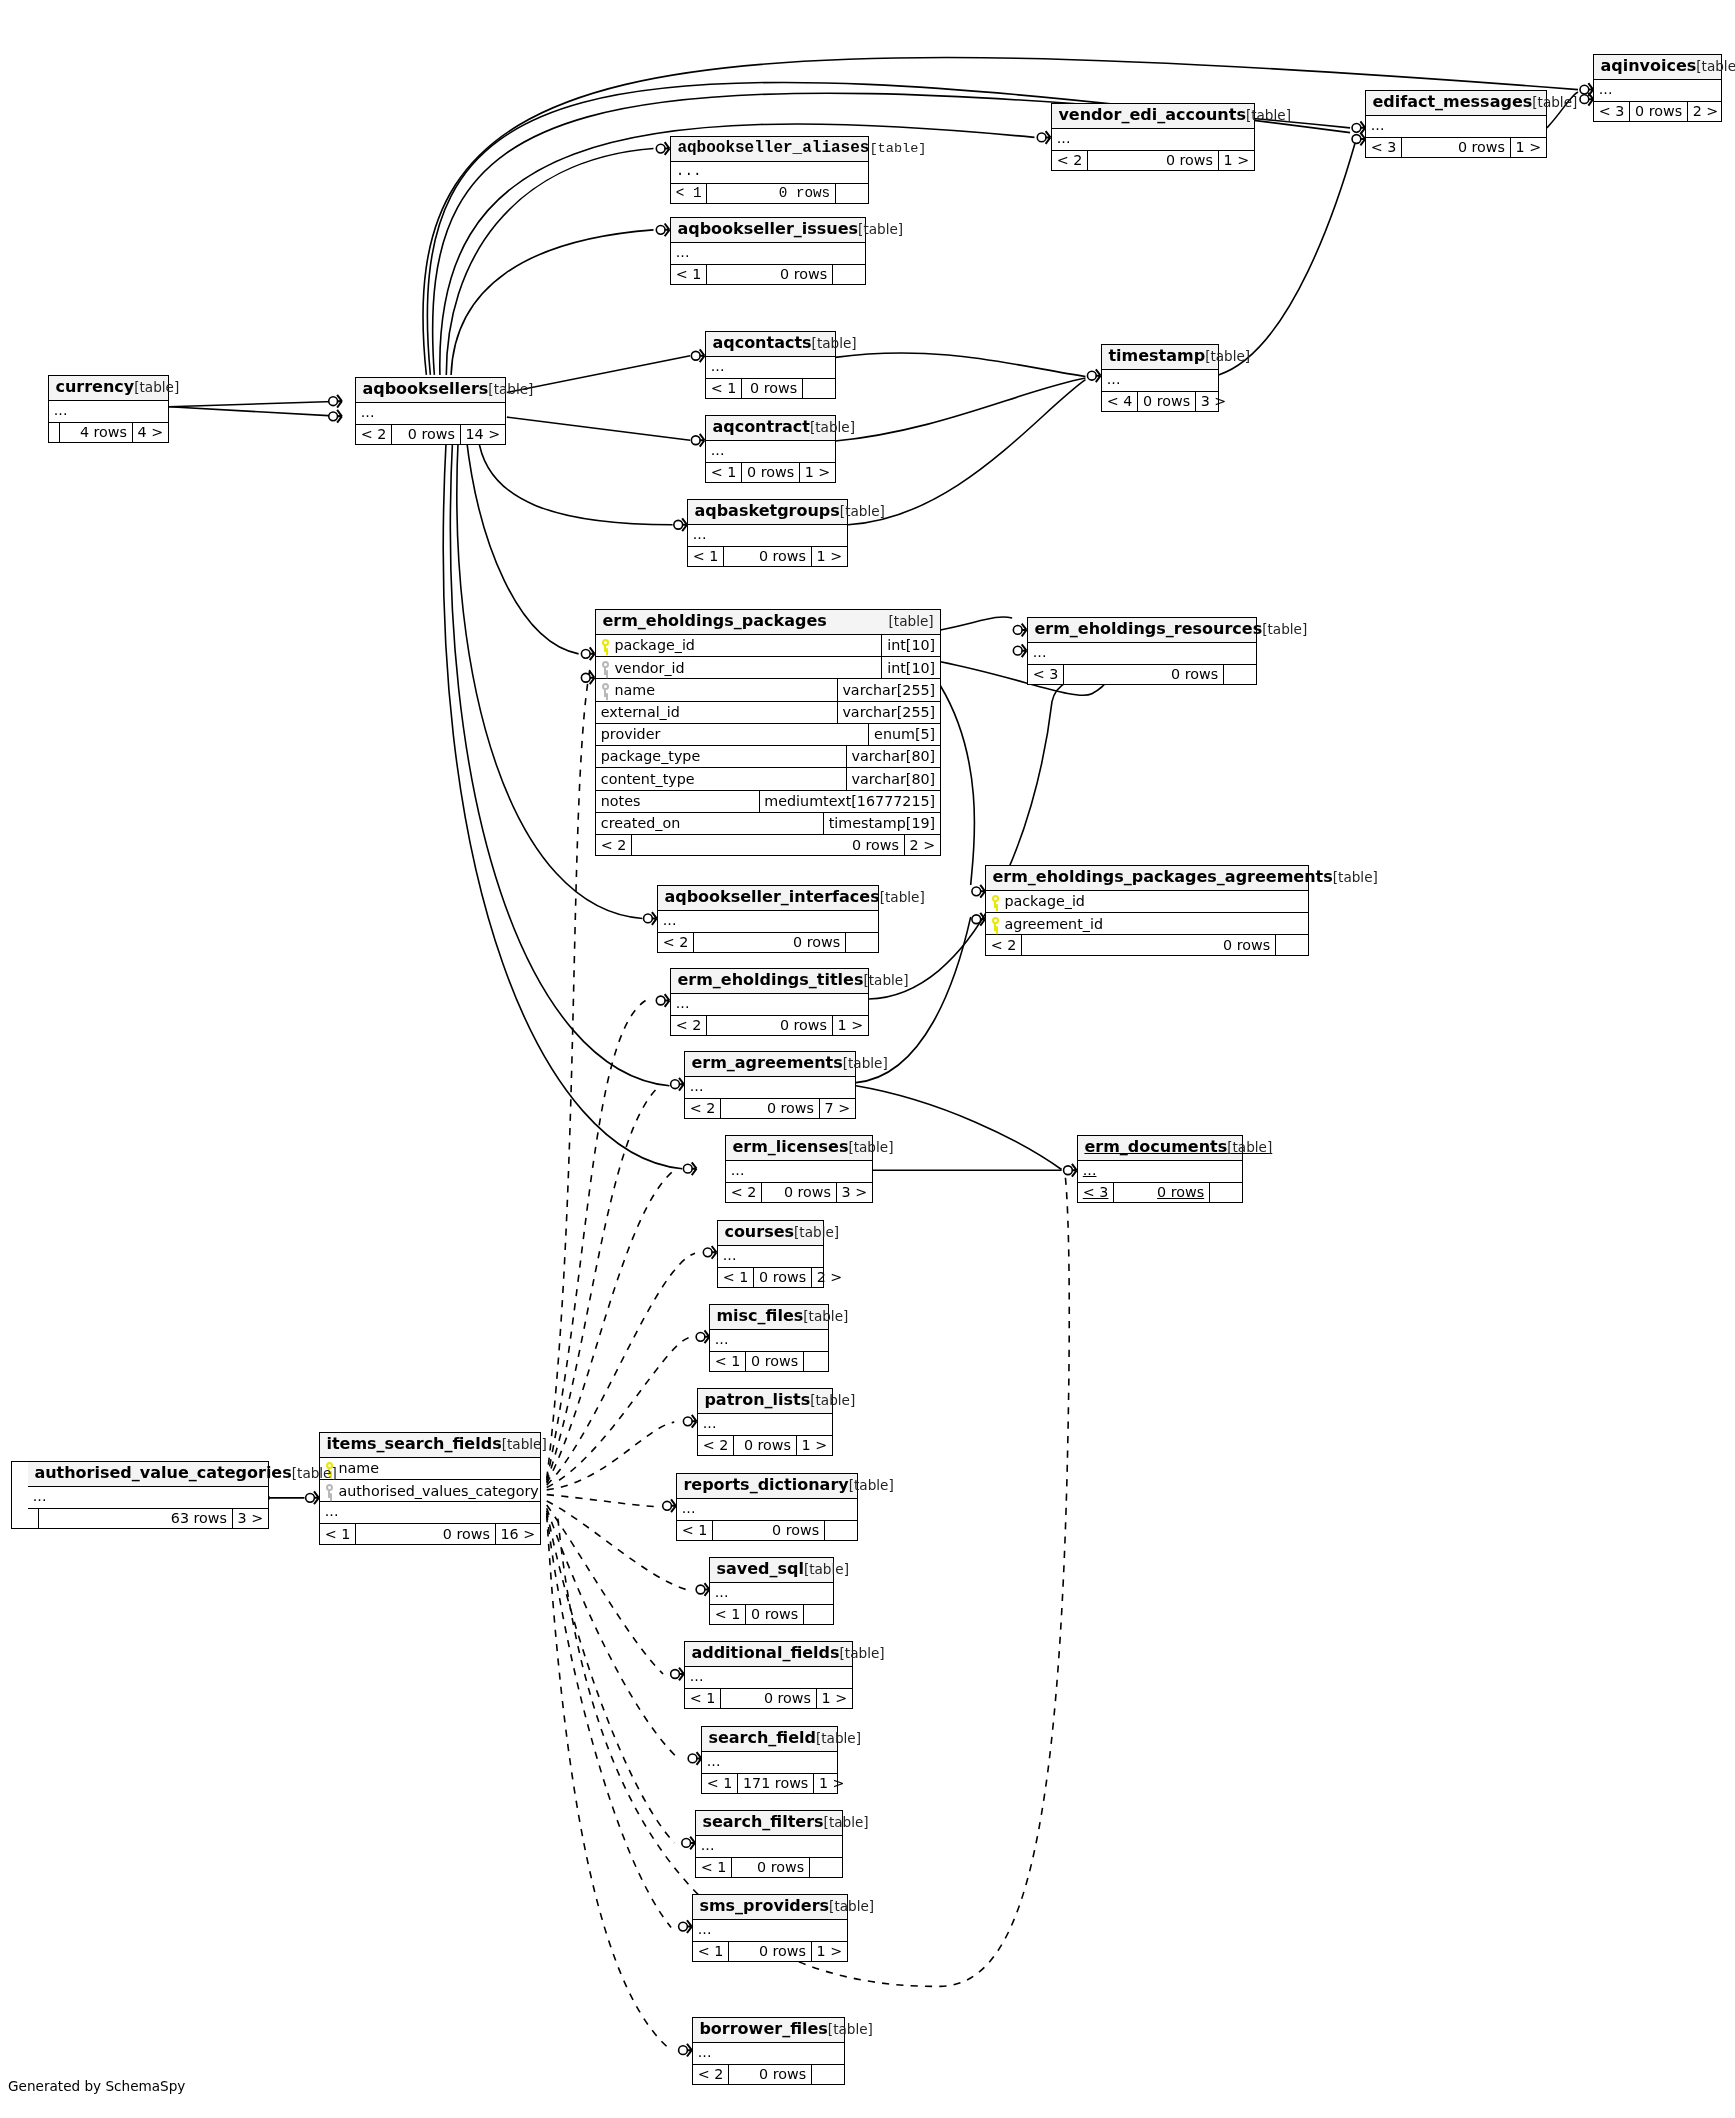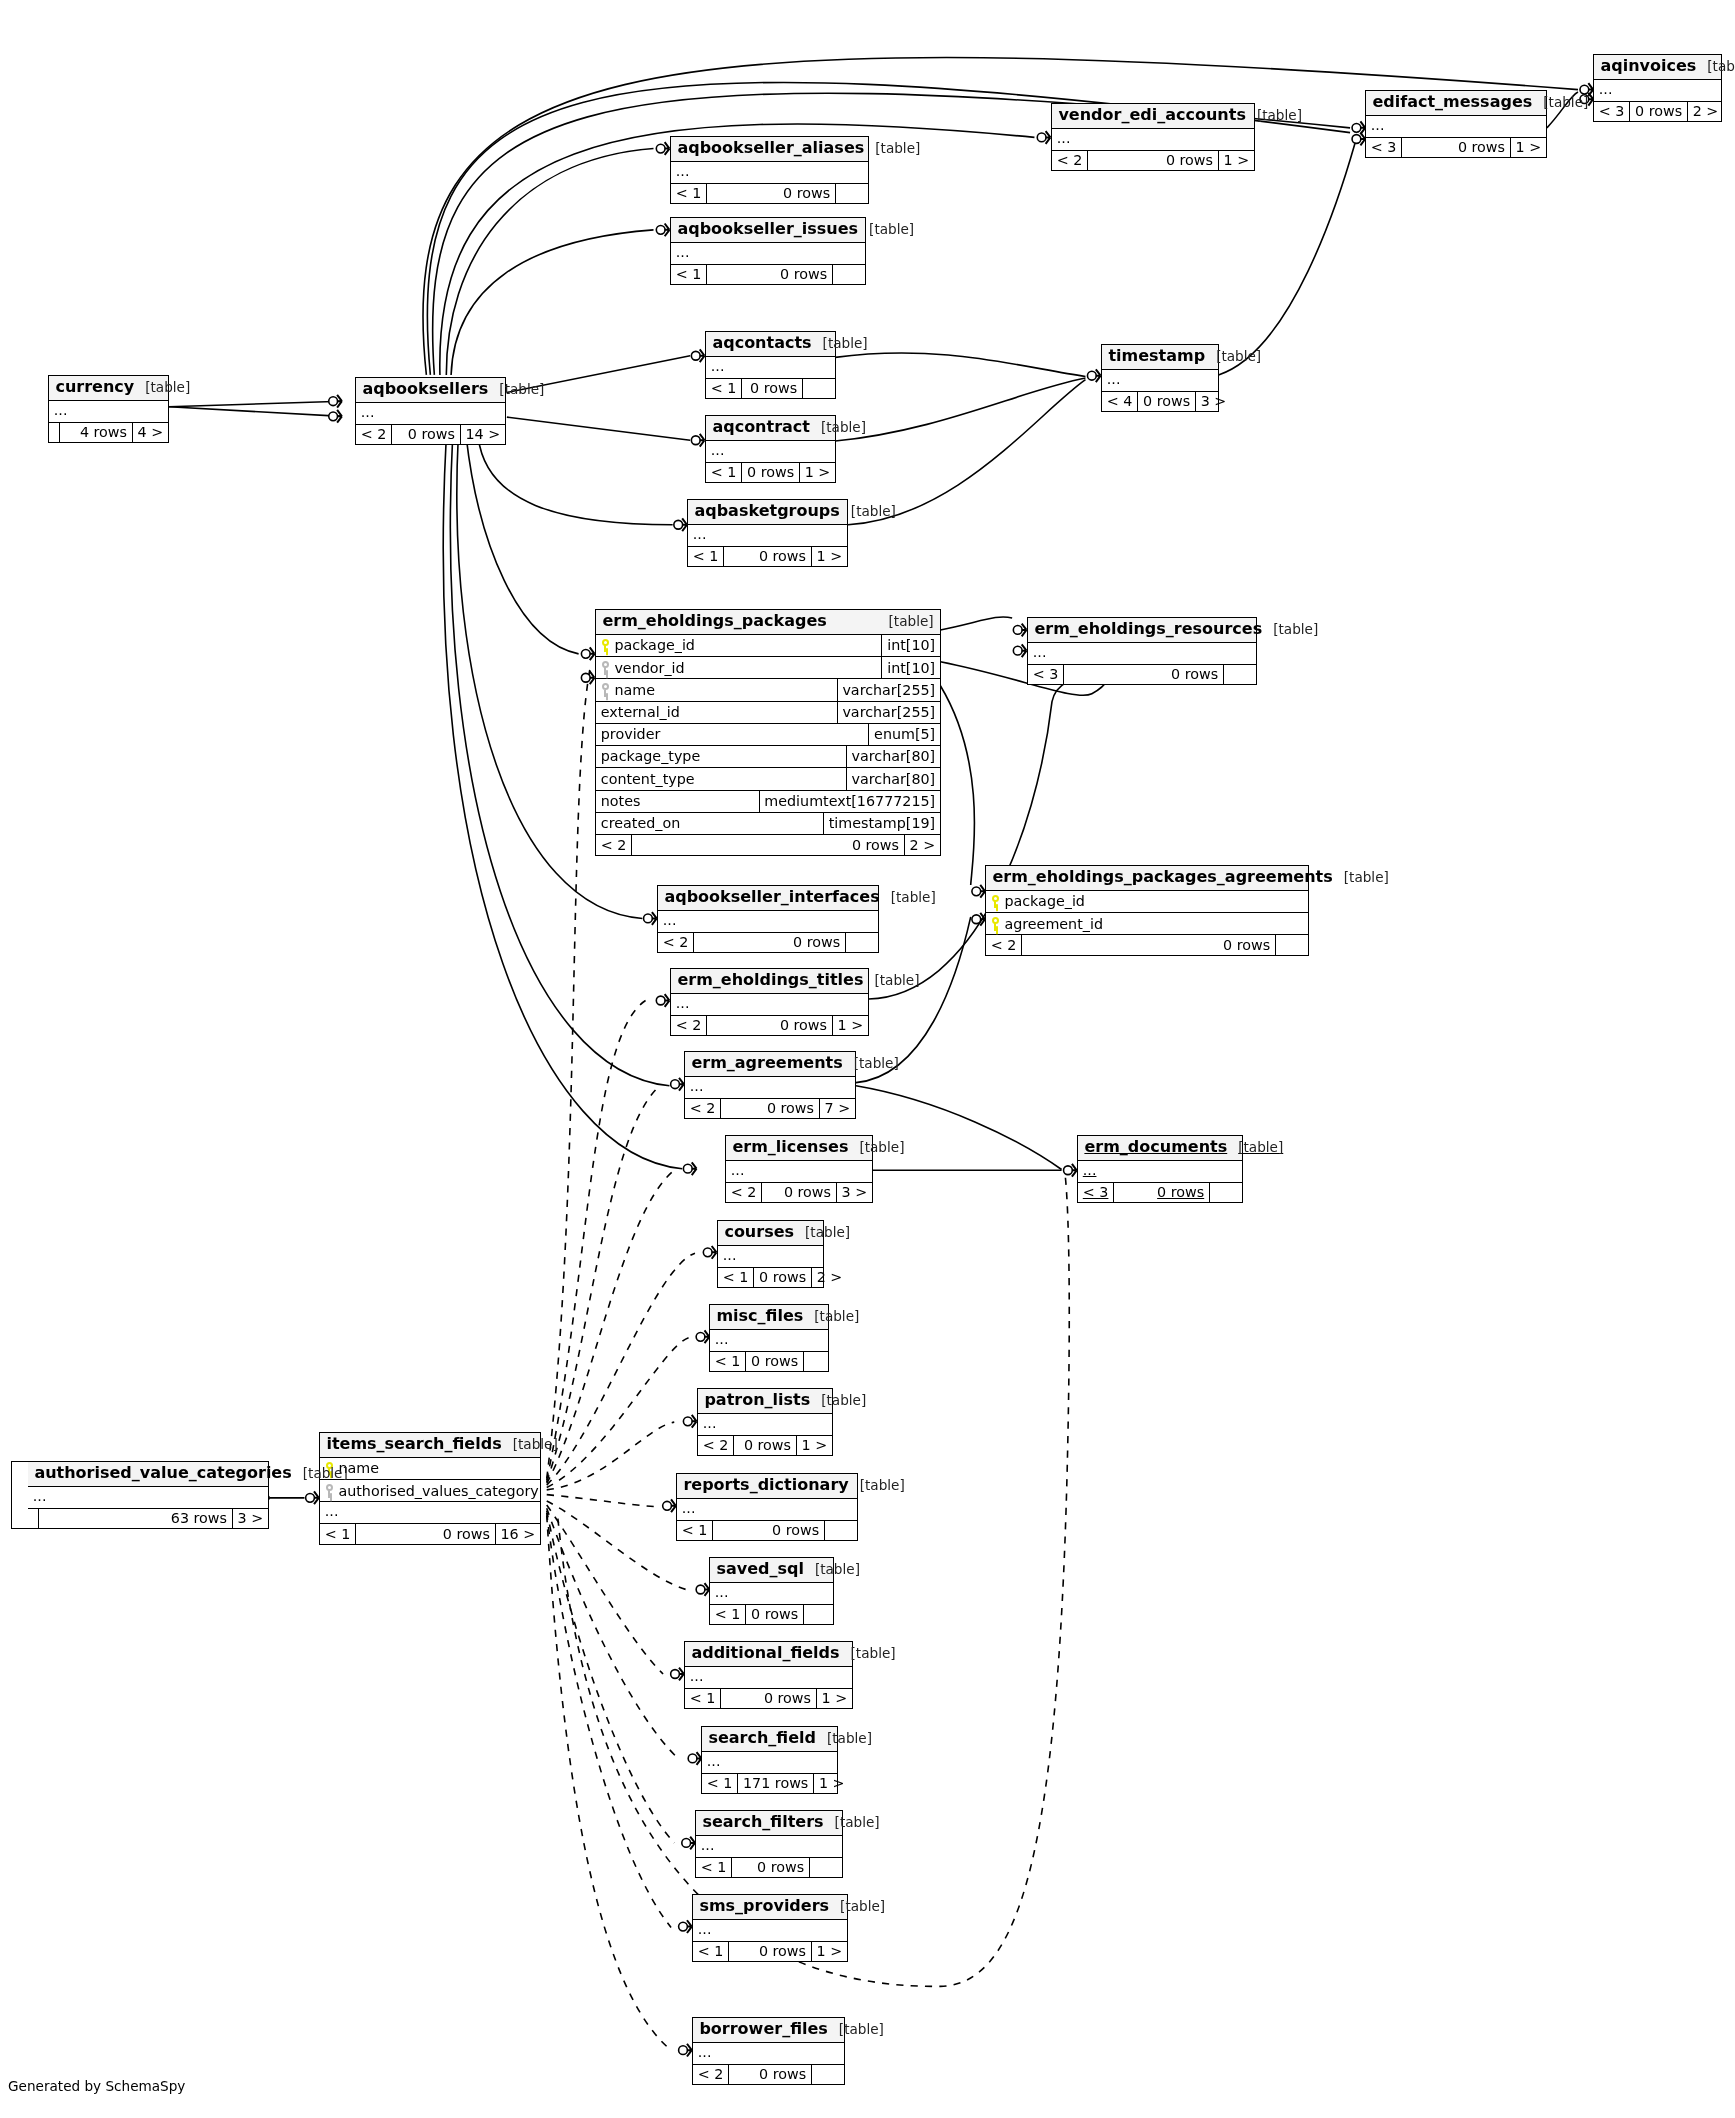--- a/index.html
+++ b/index.html
@@ -35,21 +35,20 @@
     z-index: 5;
   }
   .tbl-title {
     background: #f4f4f4;
     border-bottom: 1.6px solid #000000;
     padding: 2.4px 6.4px 3.2px 6.4px;
     white-space: nowrap;
     display: flex;
     align-items: baseline;
     justify-content: space-between;
-    gap: 11px;
     line-height: 1.15;
   }
   .tbl-name {
     font-weight: bold;
     font-size: 16px;
     color: #000;
   }
   .tbl-kind {
     font-size: 13.6px;
     color: #222;
@@ -299,21 +298,21 @@
           <span class="tbl-name">aqbooksellers</span>
           <span class="tbl-kind">[table]</span>
         </div>
         <div class="col-ellipsis">...</div>
         <div class="footer-row">
           <span class="foot-cell foot-left">&lt; 2</span>
           <span class="foot-cell foot-mid">0 rows</span>
           <span class="foot-cell foot-right">14 &gt;</span>
         </div>
       </div>
-      <div class="table-node" style="left: 670px; top: 136px; width: 199px;">
+      <div class="table-node" style="left: 670px; top: 136px; width: 199px; font-family: Liberation Mono, monospace;">
         <div class="tbl-title">
           <span class="tbl-name">aqbookseller_aliases</span>
           <span class="tbl-kind">[table]</span>
         </div>
         <div class="col-ellipsis">...</div>
         <div class="footer-row">
           <span class="foot-cell foot-left">&lt; 1</span>
           <span class="foot-cell foot-mid">0 rows</span>
           <span class="foot-cell foot-right"></span>
         </div>

